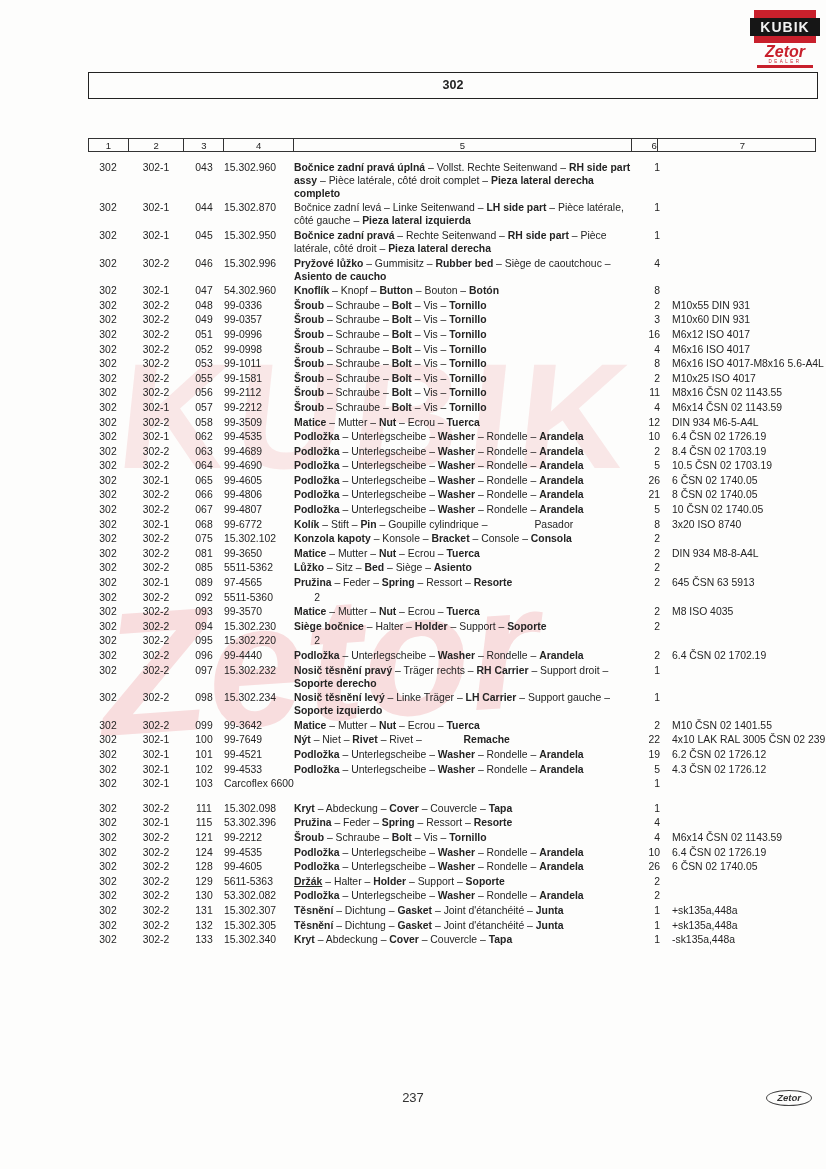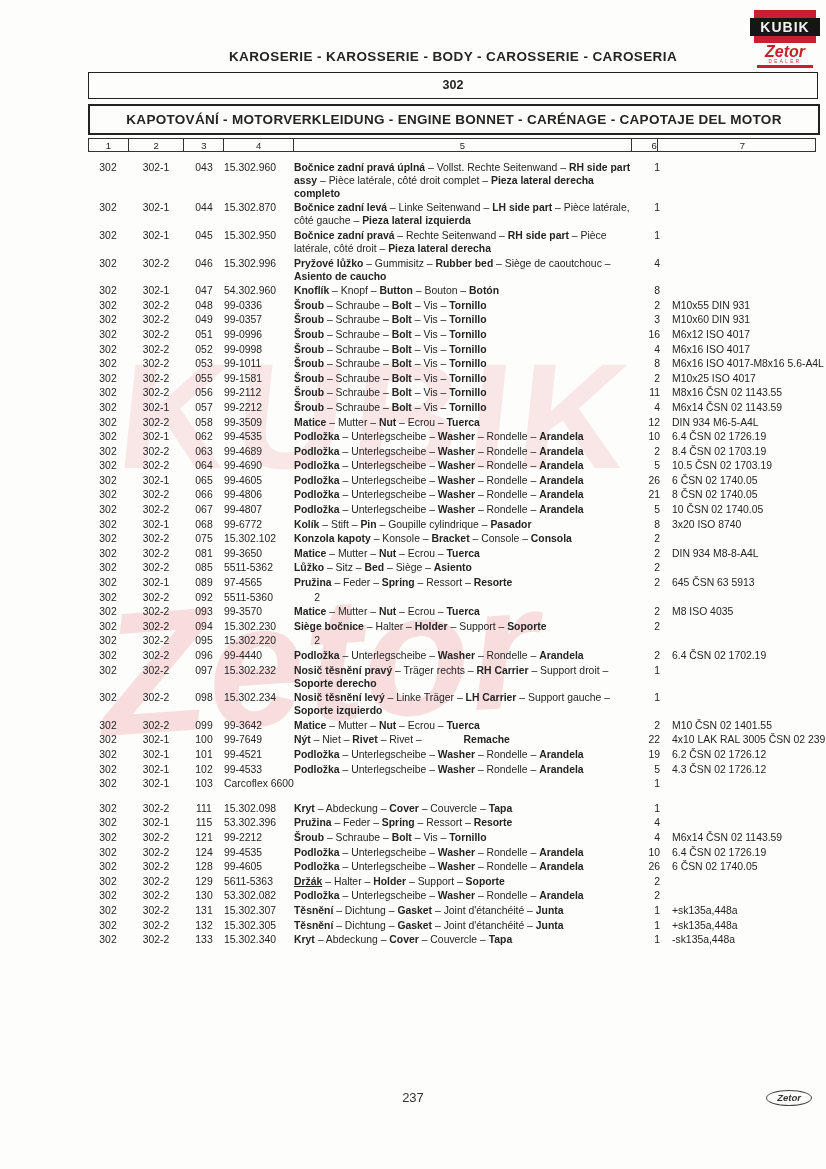--- a/index.html
+++ b/index.html
@@ -72,23 +72,21 @@
 
   <div class="kubik-logo">
     <div class="kl-bar"></div>
     <div class="kl-black">KUBIK</div>
     <div class="kl-bar bottom"></div>
     <div class="kl-zetor">Zetor</div>
     <div class="kl-dealer">DEALER</div>
     <div class="kl-underline"></div>
   </div>
 
-  <div class="title">KAROSERIE - KAROSSERIE - BODY - CAROSSERIE - CAROSERIA</div>
   <div class="box302">302</div>
-  <div class="boxsub">KAPOTOVÁNÍ - MOTORVERKLEIDUNG - ENGINE BONNET - CARÉNAGE - CAPOTAJE DEL MOTOR</div>
 
   <div class="colhead">
     <div class="ch c1">1</div>
     <div class="ch c2">2</div>
     <div class="ch c3">3</div>
     <div class="ch c4">4</div>
     <div class="ch c5">5</div>
     <div class="ch c6">6</div>
     <div class="ch c7">7</div>
   </div>
@@ -101,21 +99,21 @@
       <div class="cell c4">15.302.960</div>
       <div class="cell c5"><span style="font-weight: bold; text-align: center;">Bočnice zadní pravá úplná</span> – <span>Vollst. Rechte Seitenwand</span> – <span style="font-weight: bold;">RH side part assy</span> – <span>Pièce latérale, côté droit complet</span> – <span style="font-weight: bold;">Pieza lateral derecha completo</span></div>
       <div class="cell c6">1</div>
       <div class="cell c7"></div>
     </div>
       <div class="row">
       <div class="cell c1">302</div>
       <div class="cell c2">302-1</div>
       <div class="cell c3">044</div>
       <div class="cell c4">15.302.870</div>
-      <div class="cell c5"><span style="font-weight: bold;">Bočnice zadní levá</span> – <span>Linke Seitenwand</span> – <span style="font-weight: bold;">LH side part</span> – <span>Pièce latérale, côté gauche</span> – <span style="font-weight: bold;">Pieza lateral izquierda</span></div>
+      <div class="cell c5"><span style="font-weight: normal;">Bočnice zadní levá</span> – <span>Linke Seitenwand</span> – <span style="font-weight: bold;">LH side part</span> – <span>Pièce latérale, côté gauche</span> – <span style="font-weight: bold;">Pieza lateral izquierda</span></div>
       <div class="cell c6">1</div>
       <div class="cell c7"></div>
     </div>
       <div class="row">
       <div class="cell c1">302</div>
       <div class="cell c2">302-1</div>
       <div class="cell c3">045</div>
       <div class="cell c4">15.302.950</div>
       <div class="cell c5"><span style="font-weight: bold;">Bočnice zadní pravá</span> – <span>Rechte Seitenwand</span> – <span style="font-weight: bold;">RH side part</span> – <span>Pièce latérale, côté droit</span> – <span style="font-weight: bold;">Pieza lateral derecha</span></div>
       <div class="cell c6">1</div>
@@ -272,21 +270,21 @@
       <div class="cell c4">99-4807</div>
       <div class="cell c5"><span style="font-weight: bold;">Podložka</span> – <span>Unterlegscheibe</span> – <span style="font-weight: bold;">Washer</span> – <span>Rondelle</span> – <span style="font-weight: bold;">Arandela</span></div>
       <div class="cell c6">5</div>
       <div class="cell c7">10 ČSN 02 1740.05</div>
     </div>
       <div class="row">
       <div class="cell c1">302</div>
       <div class="cell c2">302-1</div>
       <div class="cell c3">068</div>
       <div class="cell c4">99-6772</div>
-      <div class="cell c5"><span style="font-weight: bold;">Kolík</span> – <span>Stift</span> – <span style="font-weight: bold;">Pin</span> – <span>Goupille cylindrique</span> – <span style="font-weight: bold;">Pasador</span></div>
+      <div class="cell c5"><span style="font-weight: bold;">Kolík</span> – <span>Stift</span> – <span style="font-weight: bold;">Pin</span> – <span>Goupille cylindrique</span> – <span style="font-weight: normal; margin-left: 44px;">Pasador</span></div>
       <div class="cell c6">8</div>
       <div class="cell c7">3x20 ISO 8740</div>
     </div>
       <div class="row">
       <div class="cell c1">302</div>
       <div class="cell c2">302-2</div>
       <div class="cell c3">075</div>
       <div class="cell c4">15.302.102</div>
       <div class="cell c5"><span style="font-weight: bold;">Konzola kapoty</span> – <span>Konsole</span> – <span style="font-weight: bold;">Bracket</span> – <span>Console</span> – <span style="font-weight: bold;">Consola</span></div>
       <div class="cell c6">2</div>

